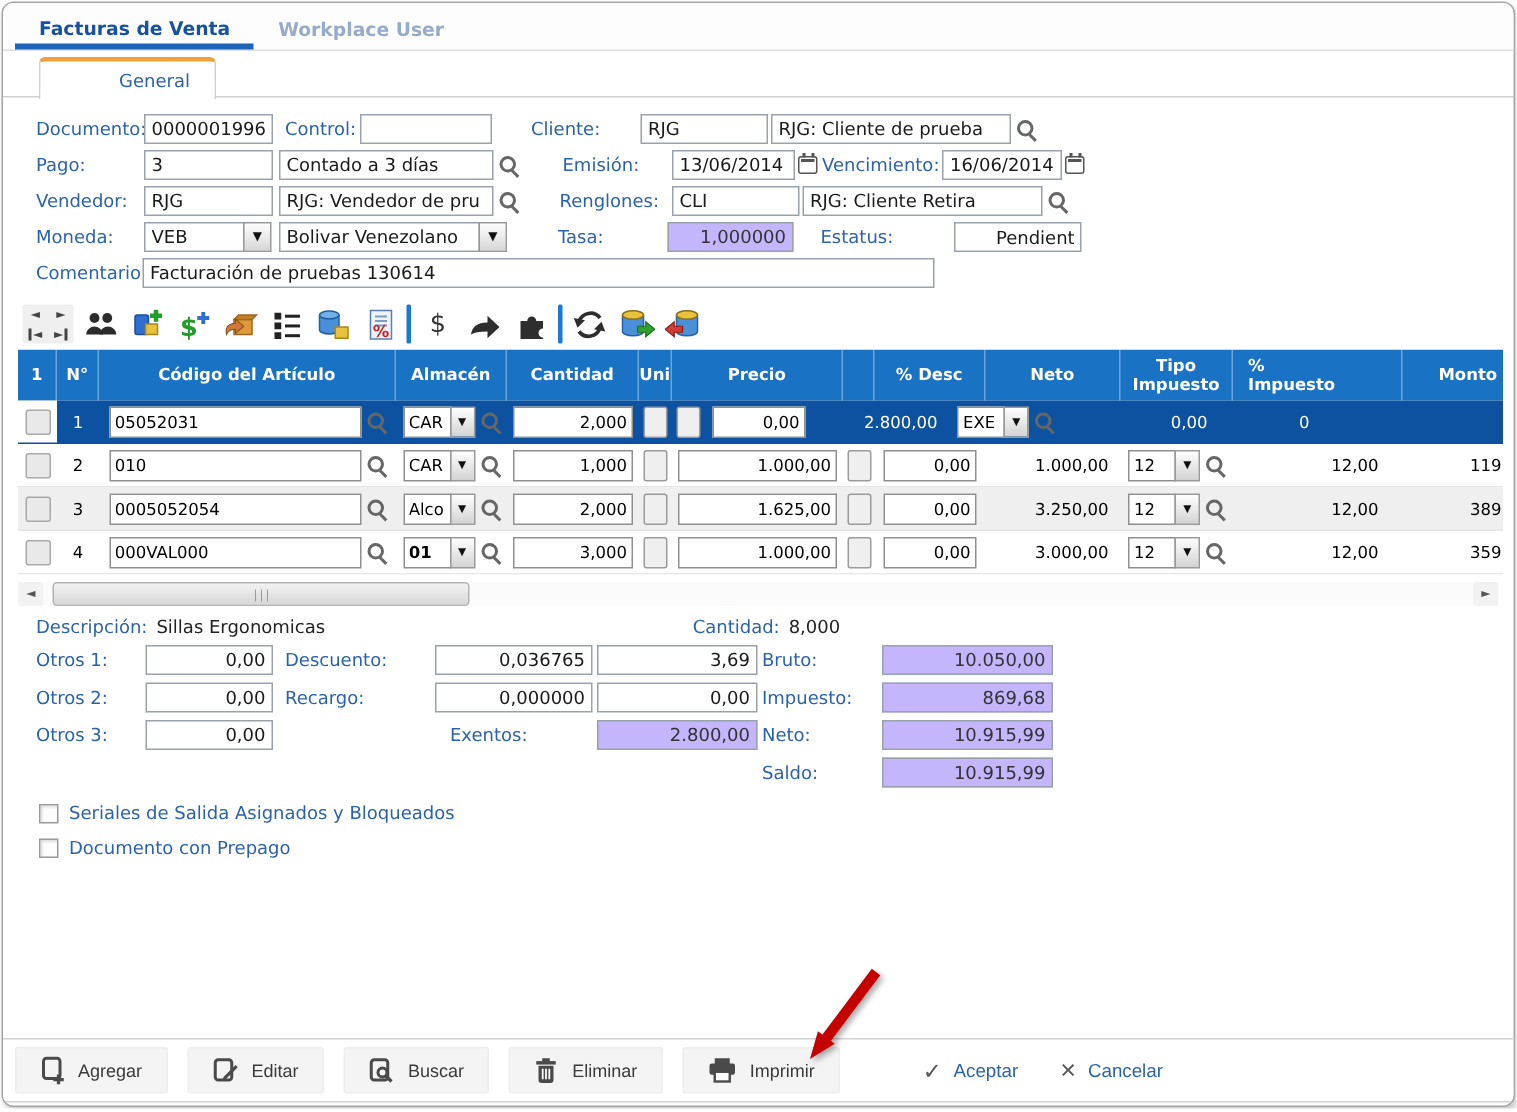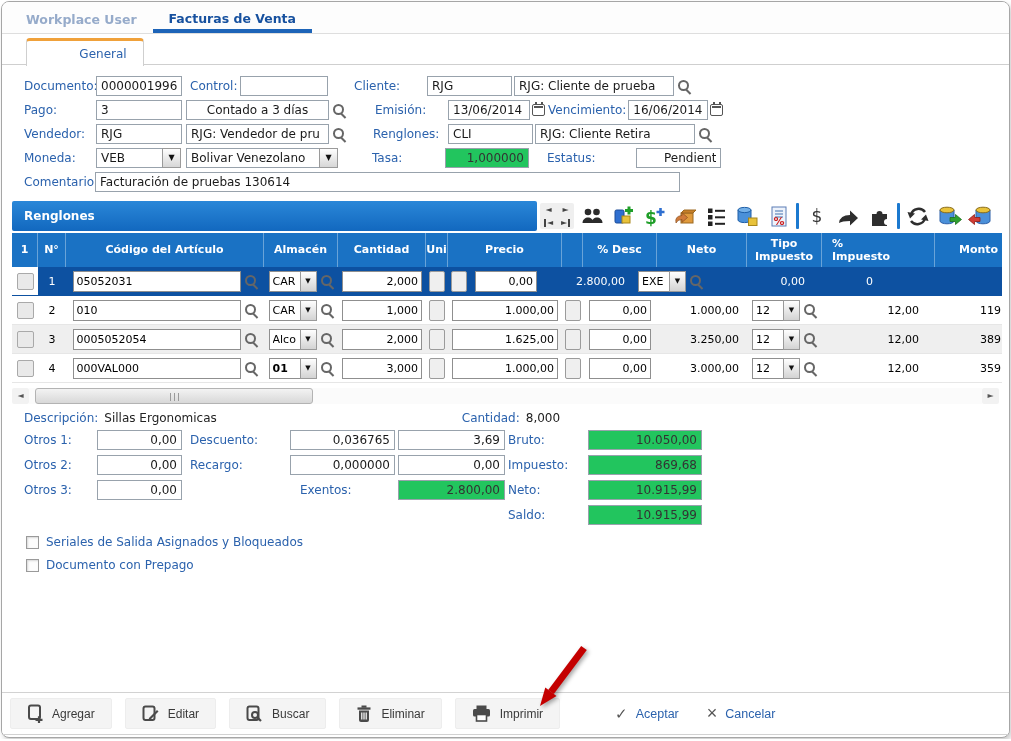--- a/index.html
+++ b/index.html
@@ -19,21 +19,21 @@
 .subtab { position:absolute; left:24px; top:4px; width:118px; height:28px; background:#fff;
   border:1px solid #cfcfcf; border-top:3px solid #f0a13a; border-bottom:0; border-radius:4px 4px 0 0;
   display:flex; align-items:center; justify-content:center; color:#2b62ad; font-size:12px; z-index:2;padding-left:36px; }
 
 
 .formarea { padding:9px 0 2px 22px; }
 .frow { display:flex; align-items:center; height:23px; margin-bottom:1px; font-size:12px; }
 .lbl { color:#2b62ad; flex:none; }
 .inp { height:20px; border:1px solid #98a2ac; padding:0 4px; font:12px "DejaVu Sans",sans-serif; color:#1a1a1a; background:#fff; }
 .inp.num, .inp.ro { text-align:right; }
-.inp.ro { background:#22c55e; color:#333; }
+.inp.ro { background:#c4b5fd; color:#333; }
 .dbtn { flex:none; width:19px; height:20px; border:1px solid #9a9a9a; background:linear-gradient(#fefefe,#d7d7d7);
   font-size:8px; color:#111; display:flex; align-items:center; justify-content:center; margin-left:-1px; }
 .mag { display:inline-block; width:14px; height:14px; position:relative; margin-left:3px; flex:none; }
 .mag::before { content:""; position:absolute; left:1px; top:1px; width:7px; height:7px; border:2px solid #666; border-radius:50%; }
 .mag::after { content:""; position:absolute; left:10px; top:10px; width:6px; height:2px; background:#666; transform:rotate(45deg); transform-origin:0 0; }
 .cal { display:inline-block; width:13px; height:12px; border:1px solid #555; border-radius:2px; position:relative; margin-left:2px; background:#fff; flex:none; }
 .cal::before { content:""; position:absolute; top:1px; left:1px; right:1px; height:2px; background:#555; }
 .cal::after { content:""; position:absolute; top:-3px; left:2px; width:2px; height:3px; background:#555; box-shadow:6px 0 0 #555; }
 
 
@@ -105,22 +105,22 @@
 .glyph-check { color:#555; font-size:15px; }
 .glyph-x { color:#555; font-size:18px; }
 .redarrow { position:absolute; left:520px; top:642px; z-index:5; filter:drop-shadow(2px 2px 2px rgba(0,0,0,.35)); }
 </style>
 </head>
 <body>
 
 <div class="window">
 
   <div class="tabstrip">
+    <div class="tab tab-active">Facturas de Venta</div>
     <div class="tab tab-inactive">Workplace User</div>
-    <div class="tab tab-active">Facturas de Venta</div>
   </div>
 
   <div class="subtabzone">
     <div class="subtabline"></div>
     <div class="subtab">General</div>
   </div>
 
   <div class="formarea">
     <div class="frow">
       <span class="lbl" style="width:72px">Documento:</span>
@@ -128,21 +128,21 @@
       <span class="lbl" style="width:50px;margin-left:8px">Control:</span>
       <input class="inp" style="width: 88px;" value="">
       <span class="lbl" style="width:73px;margin-left:26px">Cliente:</span>
       <input class="inp" style="width: 85px;" value="RJG">
       <input class="inp" style="width: 160px; margin-left: 2px;" value="RJG: Cliente de prueba">
       <span class="mag"></span>
     </div>
     <div class="frow">
       <span class="lbl" style="width:72px">Pago:</span>
       <input class="inp" style="width: 86px;" value="3">
-      <input class="inp" style="width: 143px; margin-left: 4px; text-align: center;" value="Contado a 3 días">
+      <input class="inp" style="width: 143px; margin-left: 4px;" value="Contado a 3 días">
       <span class="mag"></span>
       <span class="lbl" style="width:73px;margin-left:29px">Emisión:</span>
       <input class="inp" style="width: 82px;" value="13/06/2014">
       <span class="cal"></span>
       <span class="lbl" style="margin-left:3px">Vencimiento:</span>
       <input class="inp" style="width: 80px; margin-left: 2px;" value="16/06/2014">
       <span class="cal"></span>
     </div>
     <div class="frow">
       <span class="lbl" style="width:72px">Vendedor:</span>
@@ -160,26 +160,25 @@
       <span class="dbtn">▼</span>
       <input class="inp" style="width: 134px; margin-left: 5px;" value="Bolivar Venezolano">
       <span class="dbtn">▼</span>
       <span class="lbl" style="width:73px;margin-left:34px">Tasa:</span>
       <input class="inp ro" style="width: 84px;" value="1,000000">
       <span class="lbl" style="margin-left:18px;width:58px">Estatus:</span>
       <input class="inp" style="width: 85px; margin-left: 31px; padding-left: 27px;" value="Pendiente">
     </div>
     <div class="frow">
       <span class="lbl" style="width:71px">Comentario:</span>
-      <input class="inp" style="width: 585px;" value="Facturación de pruebas 130614">
+      <input class="inp" style="width: 528px;" value="Facturación de pruebas 130614">
     </div>
   </div>
 
   <div class="rengbar">
-    <div class="rengtitle">Renglones</div>
     <div class="icons">
       <div class="navcluster">
         <span>◄</span>
           <span>►</span>
         <span style="border-left:2px solid #444;padding-left:1px">◄</span>
         <span style="border-right:2px solid #444;padding-right:1px">►</span>
       </div>
       <span class="icon">
         <svg width="23" height="21" viewBox="0 0 23 21">
             <circle cx="7" cy="6" r="3.3" fill="#2b2b2b"></circle>

